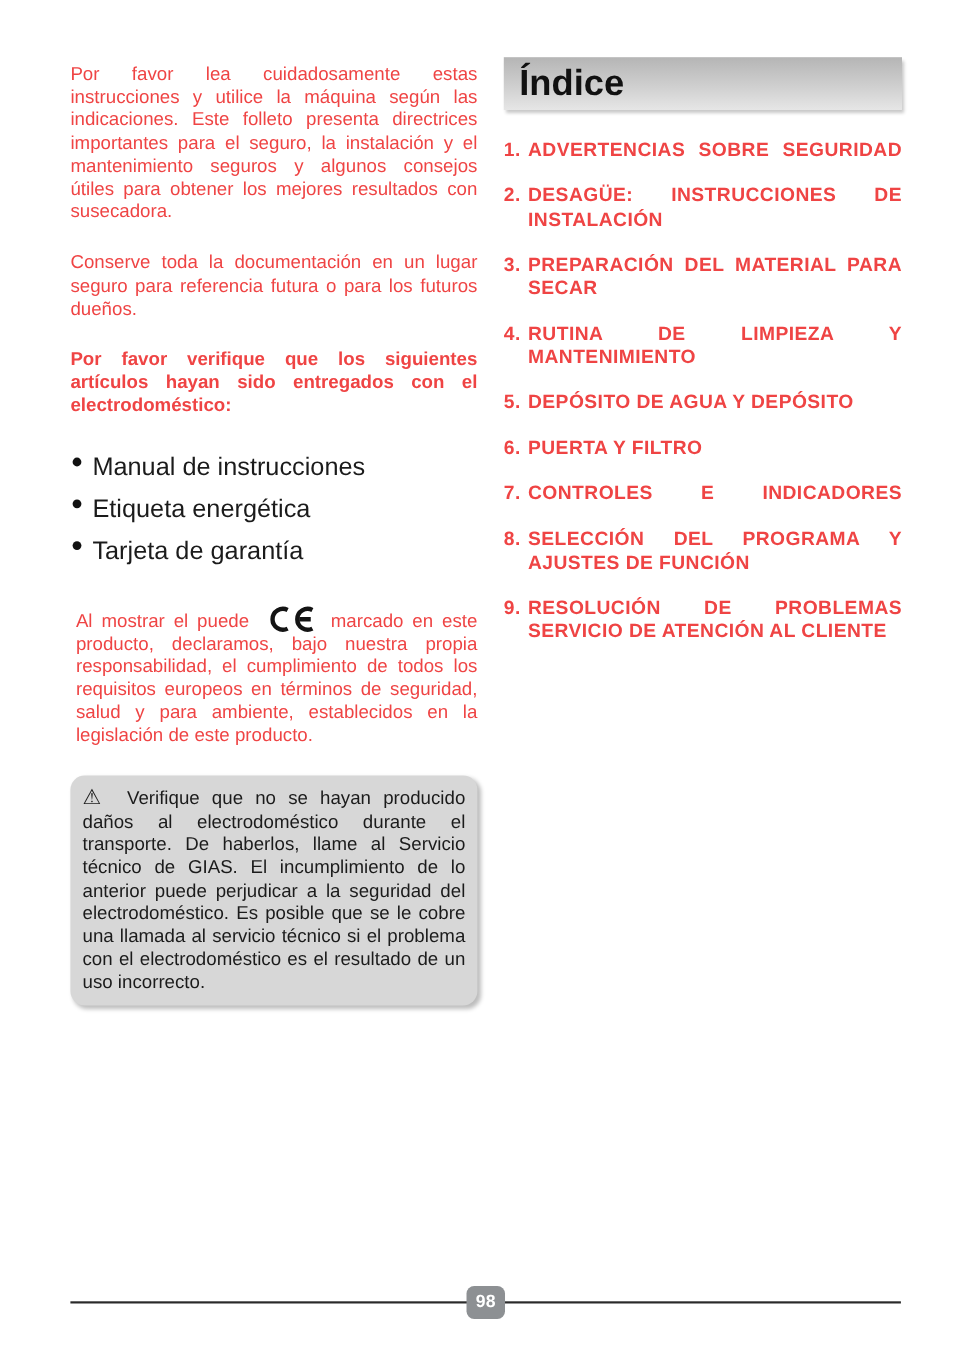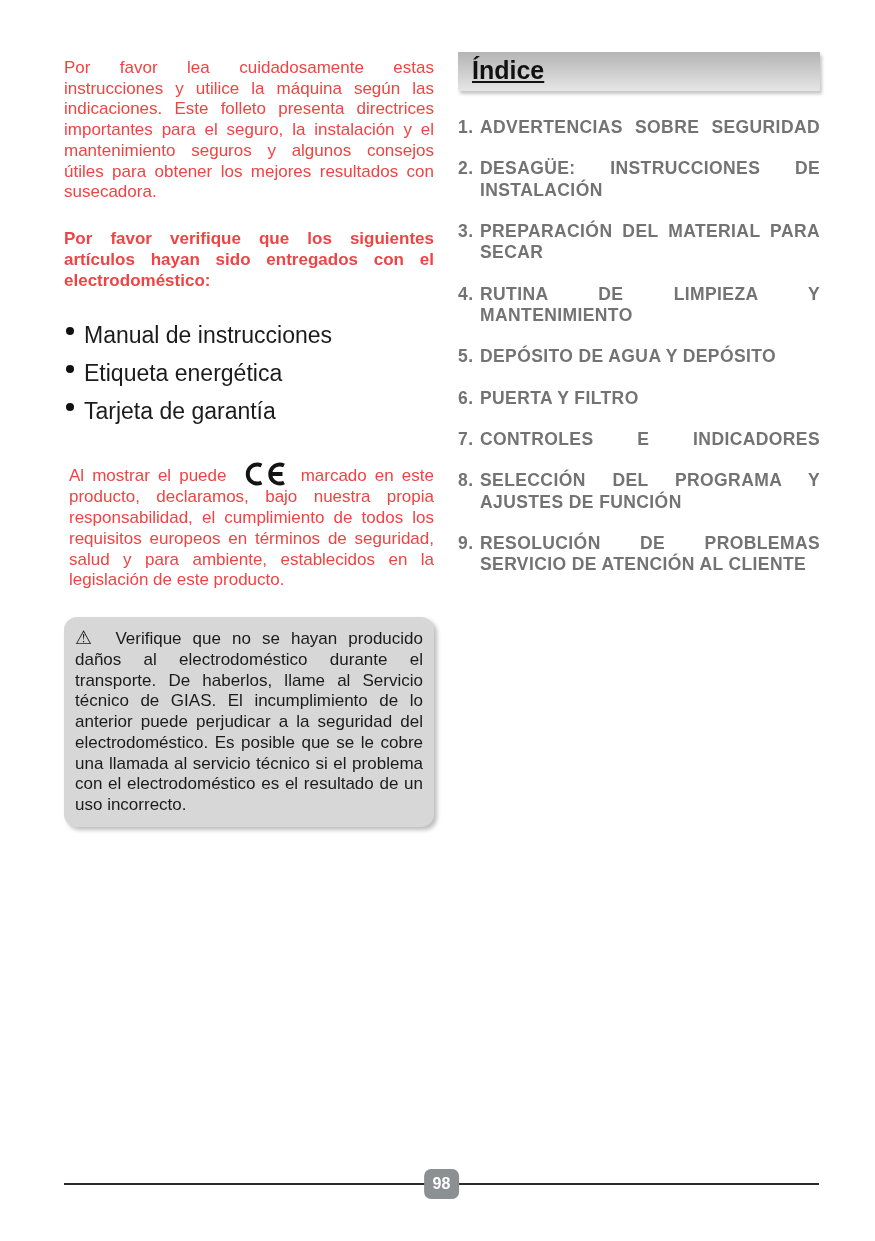--- a/index.html
+++ b/index.html
@@ -68,41 +68,40 @@
     text-justify:inter-character;
   }
   .warn-icon {
     font-size:19px;
     margin-right:6px;
     font-weight:normal;
   }
 
   
   .index-header {
-    font-size:25px;
+    font-size:33px;
     font-weight:bold;
     color:#111;
     padding:4px 14px 6px 14px;
     background:linear-gradient(180deg,#b5b5b5 0%,#cfcfcf 55%,#e6e6e6 100%);
     box-shadow:2px 3px 3px #c7c7c7;
     margin-bottom:26px;
-    text-decoration:underline;
   }
   .index-list { }
   .index-item {
     font-size:17.5px;
     font-weight:bold;
     line-height:1.22;
     letter-spacing:0.4px;
     margin-bottom:20px;
     text-align:justify;
     text-justify:inter-character;
     padding-left:22px;
     text-indent:-22px;
-    color:#737373;
+    color:#ef4444;
   }
   .index-item:nth-child(1),
   .index-item:nth-child(7) { text-align-last:justify; }
   .inum { display:inline-block; width:22px; text-indent:0; }
 
   
   .footer {
     position:absolute;
     left:64px; right:56px;
     top:1164px; height:40px;
@@ -130,20 +129,21 @@
 <body>
 
 <div class="page">
 
   <div class="columns">
 
     <div class="col-left">
 
       <p class="body">Por favor lea cuidadosamente estas instrucciones y utilice la máquina según las indicaciones. Este folleto presenta directrices importantes para el seguro, la instalación y el mantenimiento seguros y algunos consejos útiles para obtener los mejores resultados con susecadora.</p>
 
+      <p class="body">Conserve toda la documentación en un lugar seguro para referencia futura o para los futuros dueños.</p>
 
       <p class="body pre-list">Por favor verifique que los siguientes artículos hayan sido entregados con el electrodoméstico:</p>
 
       <ul class="bullets">
         <li>Manual de instrucciones</li>
         <li>Etiqueta energética</li>
         <li>Tarjeta de garantía</li>
       </ul>
 
       <p class="body ce-para">

